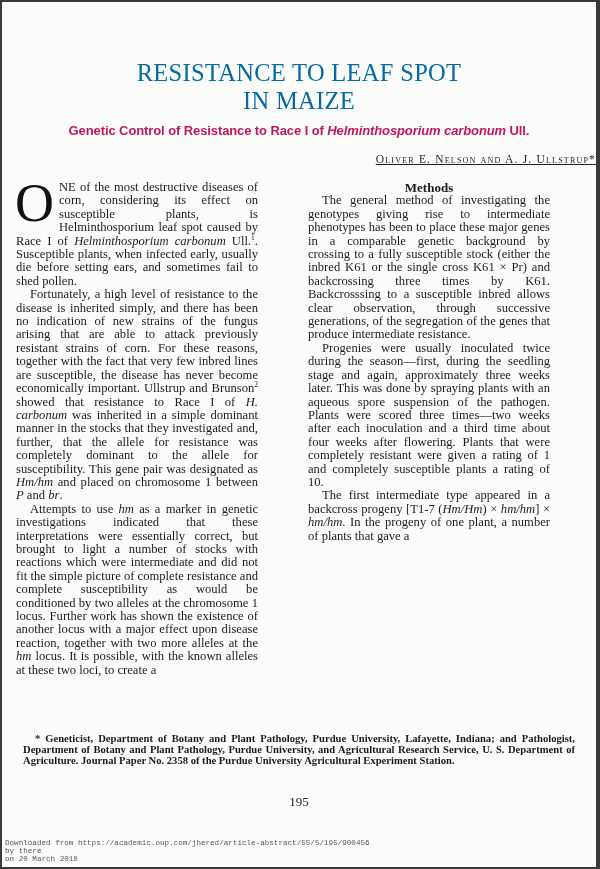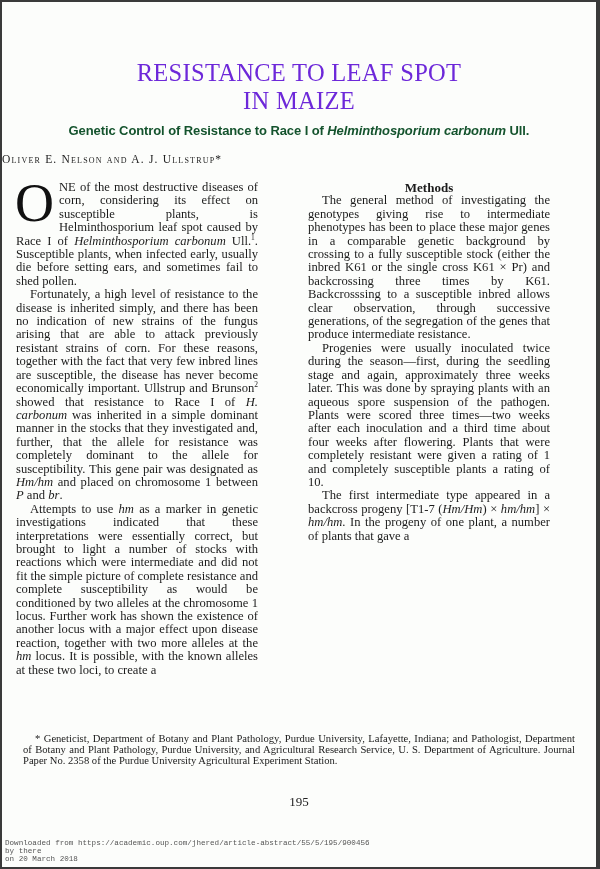--- a/index.html
+++ b/index.html
@@ -11,33 +11,33 @@
   }
   .page {
     position: absolute; left: 2px; top: 2px;
     width: 594px; height: 865px;
     background: #fcfdfb;
     border-right: 2px solid #3a3a3a;
   }
   .title {
     position: absolute; left: 0; width: 594px; top: 57px;
     text-align: center; font-size: 24.5px; line-height: 28px;
-    letter-spacing: 0.3px; color: #6d28d9;
+    letter-spacing: 0.3px; color: #0369a1;
   }
   .subtitle {
     position: absolute; left: 0; width: 594px; top: 121px;
-    text-align: center; font-size: 13px; font-weight: bold; color: #14532d;
+    text-align: center; font-size: 13px; font-weight: bold; color: #be185d;
     font-family: "Liberation Sans", "DejaVu Sans", sans-serif;
     letter-spacing: -0.1px;
   }
   .subtitle .ital-b { font-weight: bold; font-style: italic; }
   .authors {
     position: absolute; left: 0; width: 594px; top: 151px;
-    text-align: left; font-size: 11.5px; letter-spacing: 1.2px;
-    font-variant: small-caps; color: #222;
+    text-align: right; font-size: 11.5px; letter-spacing: 1.2px;
+    font-variant: small-caps; color: #222; text-decoration: underline;
   }
   .col {
     position: absolute; top: 179px; width: 242px;
     font-size: 12.6px; line-height: 13.4px; text-align: justify;
     color: #1b1b1b;
   }
   .col.left { left: 14px; }
   .col.right { left: 306px; top: 179px; }
   .col p { margin: 0; text-indent: 14px; }
   .col p.noindent { text-indent: 0; }
@@ -47,21 +47,21 @@
   }
   .sup { font-size: 7.5px; vertical-align: super; line-height: 0; }
   .heading {
     text-align: center; font-weight: bold; font-size: 13px;
     margin: 17px 0 11px 0; text-indent: 0 !important;
   }
   .footnote {
     position: absolute; left: 21px; top: 731px; width: 552px;
     font-size: 10.6px; line-height: 11px; text-align: justify; color: #1a1a1a;
   }
-  .footnote span.first { padding-left: 12px; }
+  .footnote span.first { padding-left: 12px; font-weight: bold; }
   .pageno {
     position: absolute; left: 0; width: 594px; top: 792px;
     text-align: center; font-size: 13px; color: #222;
   }
   .download {
     position: absolute; left: 3px; top: 838px;
     font-family: "Liberation Mono", "DejaVu Sans Mono", monospace;
     font-size: 7.6px; line-height: 7.8px; color: #555;
   }
   i { font-style: italic; }

